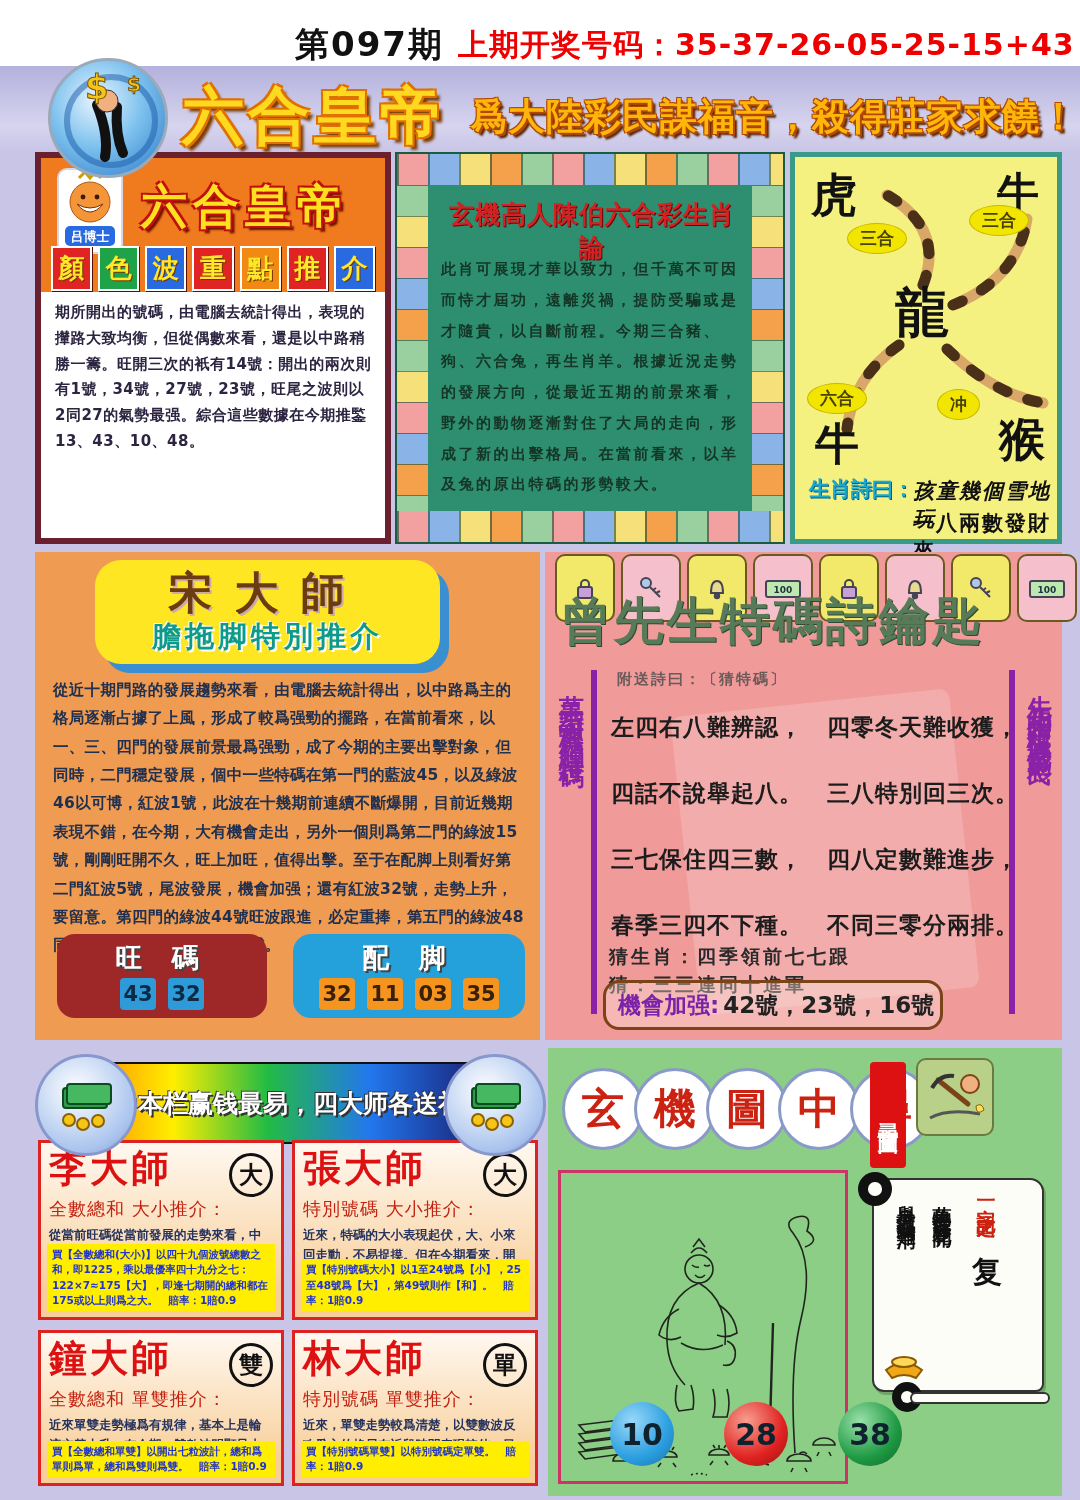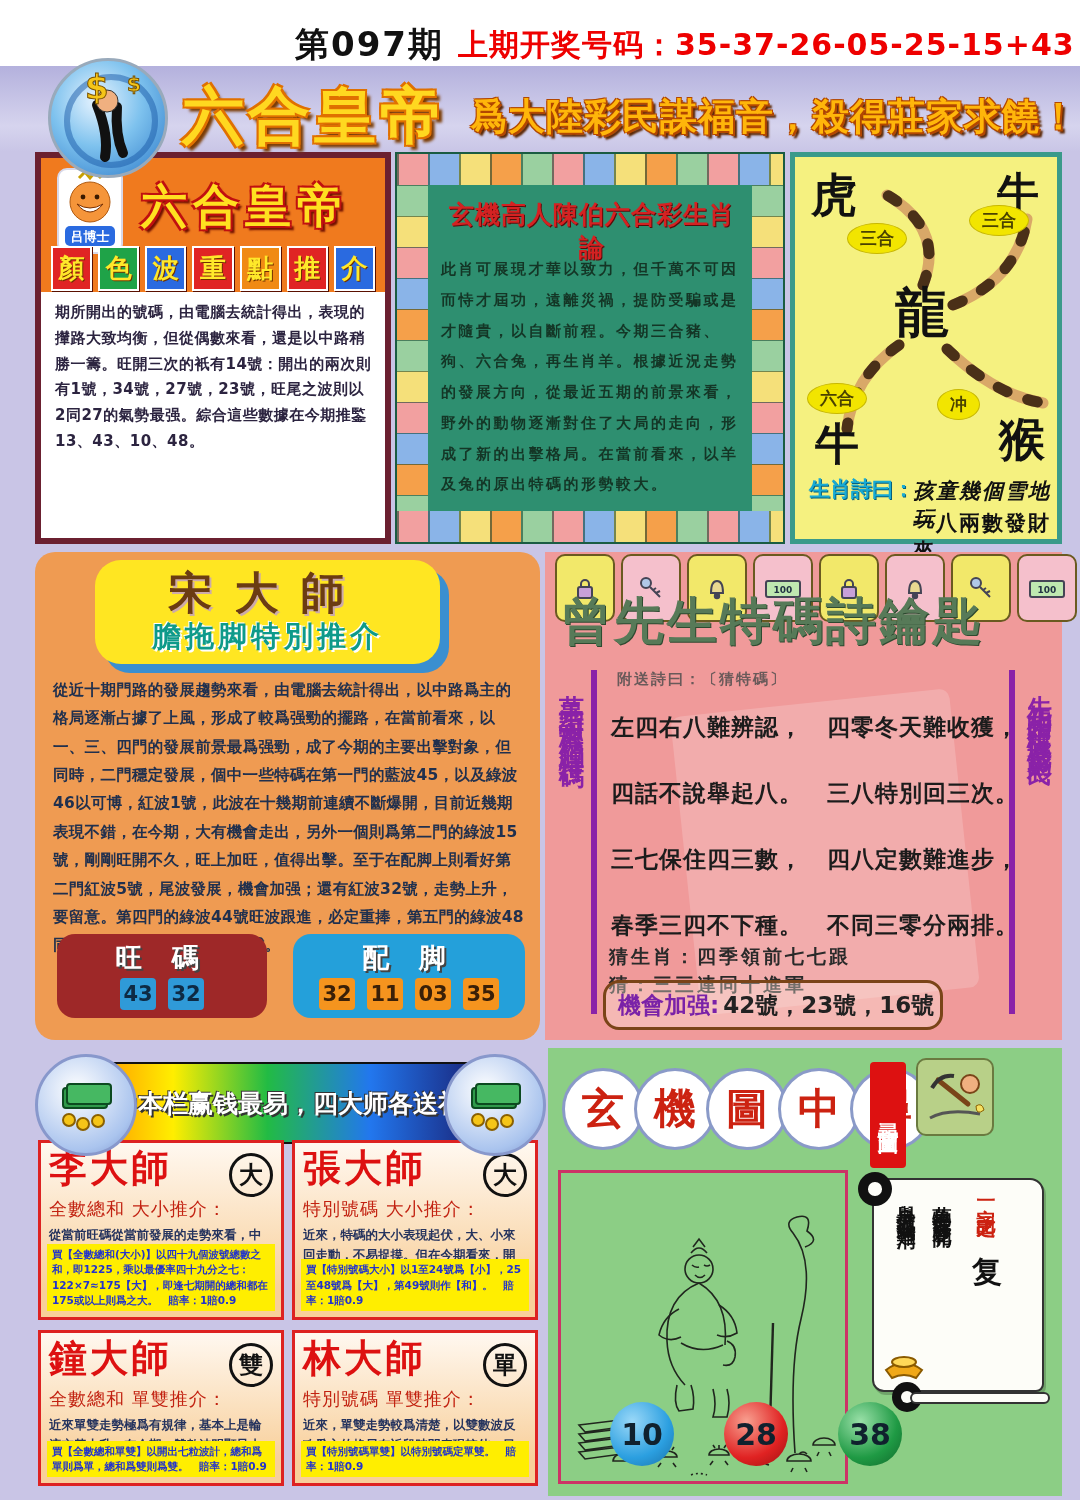--- a/index.html
+++ b/index.html
@@ -45,21 +45,21 @@
     repeating-linear-gradient(180deg,#9ad0a0 0 31px,#f5e07a 31px 62px,#f2a0a0 62px 93px,#8ab4e8 93px 124px,#f5a04a 124px 155px);}
   .ztitle{left:40px;top:44px;width:310px;text-align:center;font-size:25px;font-weight:bold;color:#d42222;letter-spacing:1px;text-shadow:1px 1px 0 #5a0a0a;}
   .zbody{left:44px;top:100px;width:300px;font-size:15px;font-weight:bold;color:#143626;line-height:2.05;letter-spacing:2.5px;font-family:"DejaVu Serif",serif;}
   
   .spanel{left:790px;top:152px;width:272px;height:392px;background:#f5f180;border:5px solid #3a9a8a;}
   .scorner{position:absolute;font-weight:bold;color:#111;font-family:"DejaVu Serif",serif;}
   .soval{position:absolute;background:#f2e500;border-radius:50%;padding:3px 12px;font-size:17px;font-weight:bold;color:#4a4200;border:1px solid #c8b800;}
   .spoemlabel{position:absolute;left:14px;top:318px;font-size:21px;font-weight:bold;color:#18aad4;text-shadow:1px 1px 0 #08607a;}
   .spoem{position:absolute;font-size:21px;font-weight:bold;color:#111;font-family:"DejaVu Serif",serif;letter-spacing:2px;}
   
-  .opanel{left:35px;top:552px;width:505px;height:488px;background:#ef9b52;border-radius:20px;}
+  .opanel{left:35px;top:552px;width:505px;height:488px;background:#ef9b52;}
   .songpill{left:60px;top:8px;width:345px;height:104px;background:#ffe622;border-radius:26px;box-shadow:9px 9px 0 #3a8fd0;text-align:center;}
   .songname{margin-top:4px;font-size:44px;font-weight:bold;color:#6b3c12;letter-spacing:22px;text-shadow:2px 2px 0 #caa;}
   .songsub{margin-top:-6px;font-size:29px;font-weight:bold;color:#0e9a8a;letter-spacing:4px;text-shadow:2px 2px 0 #fff,-1px -1px 0 #fff;}
   .songbody{left:18px;top:124px;width:472px;font-size:15.5px;font-weight:bold;color:#20304e;line-height:1.83;letter-spacing:0.3px;}
   .wangbox{left:22px;top:382px;width:210px;height:84px;background:#9e2828;border-radius:18px;text-align:center;}
   .peibox{left:258px;top:382px;width:232px;height:84px;background:#24a0da;border-radius:18px;text-align:center;}
   .pill-label{margin-top:6px;font-size:27px;font-weight:bold;color:#fff;letter-spacing:10px;text-shadow:2px 2px 0 #444;}
   .numrow{display:flex;justify-content:center;gap:12px;margin-top:2px;}
   .numsq{width:36px;height:32px;display:flex;align-items:center;justify-content:center;font-size:21px;font-weight:bold;border-radius:4px;}
   .numsq-blue{background:#2f9ad8;color:#0e2a44;}

